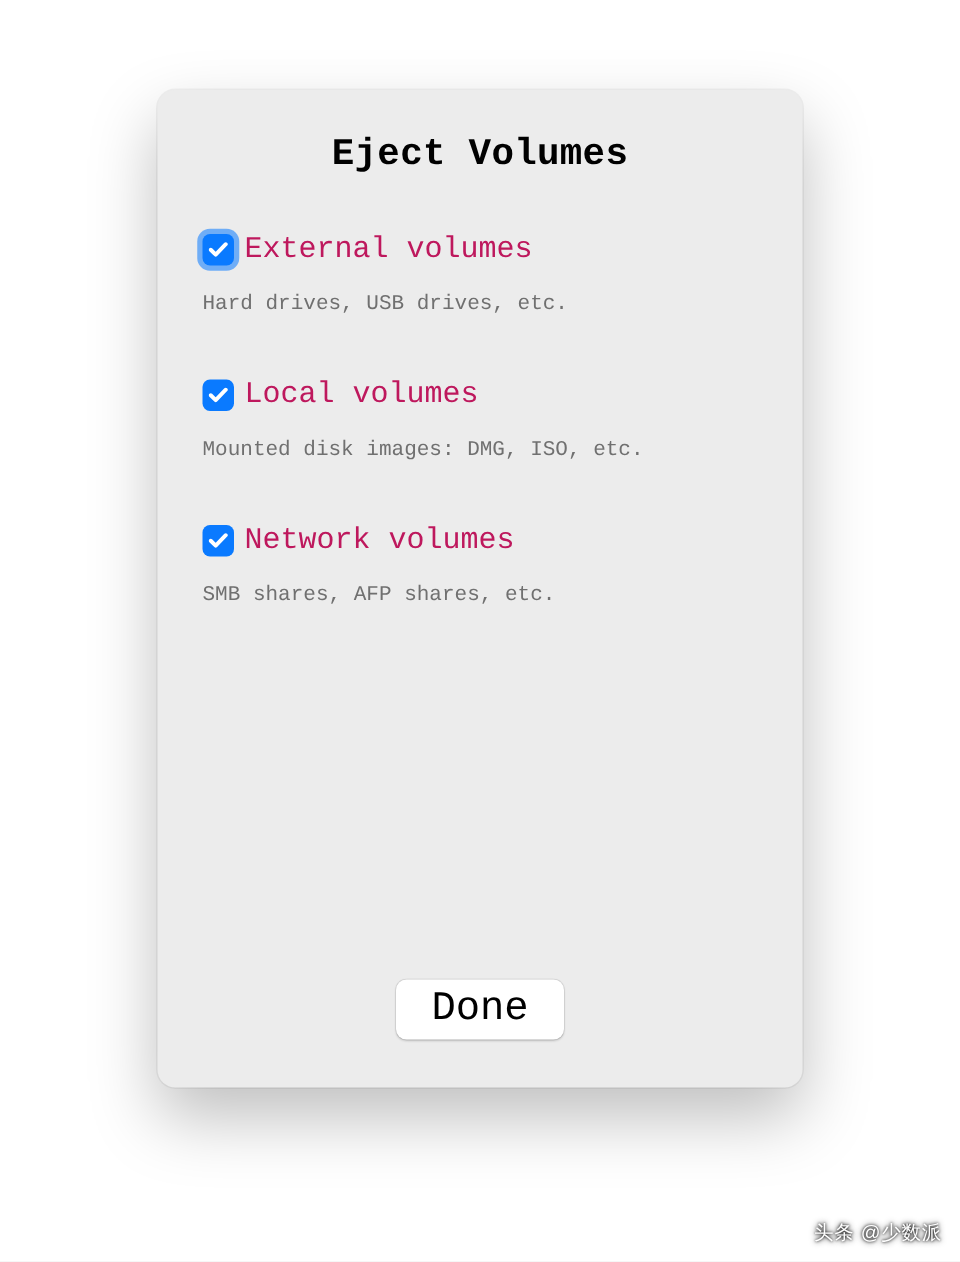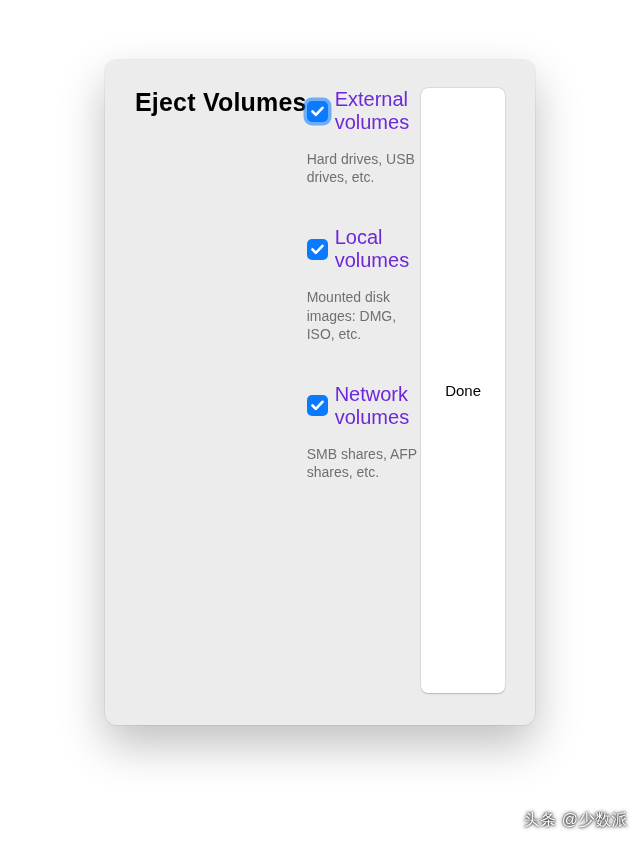--- a/index.html
+++ b/index.html
@@ -19,22 +19,23 @@
       position: relative;
     }
     .dialog {
       width: 430px;
       height: 665px;
       background: #ececec;
       border-radius: 12px;
       box-shadow: 0 20px 45px rgba(0,0,0,0.25), 0 0 0 1px rgba(0,0,0,0.05);
       padding: 28px 30px 26px 30px;
       display: flex;
-      flex-direction: row;
+      flex-direction: column;
       position: relative;
+      font-family: Liberation Mono, monospace;
     }
     .title {
       font-size: 25px;
       font-weight: 600;
       text-align: center;
       color: #000;
       margin-bottom: 38px;
       letter-spacing: 0.2px;
     }
     .options {
@@ -66,50 +67,50 @@
       width: 13px;
       height: 11px;
       stroke: #fff;
       stroke-width: 2.6;
       fill: none;
       stroke-linecap: round;
       stroke-linejoin: round;
     }
     .option-label {
       font-size: 20px;
-      color: #6d28d9;
+      color: #be185d;
       font-weight: 400;
     }
     .option-desc {
       font-size: 14px;
       color: #707070;
       font-weight: 400;
       line-height: 1.3;
     }
     .footer {
       display: flex;
       justify-content: center;
       padding-bottom: 6px;
     }
     .done-btn {
       background: #ffffff;
       border: none;
       border-radius: 7px;
       padding: 5px 24px;
-      font-size: 15px;
+      font-size: 27px;
       color: #000;
       box-shadow: 0 0.5px 1.5px rgba(0,0,0,0.2), 0 0 0 0.5px rgba(0,0,0,0.08);
       cursor: pointer;
       font-family: inherit;
     }
     .watermark {
       position: absolute;
       bottom: 10px;
       right: 12px;
-      font-size: 16px;
+      font-size: 13px;
       color: #fff;
       text-shadow: 0 0 4px rgba(0,0,0,0.9), 0 0 2px rgba(0,0,0,1);
       font-weight: 500;
       letter-spacing: 0.5px;
     }
   </style>
 </head>
 <body>
 
 <div class="dialog">

